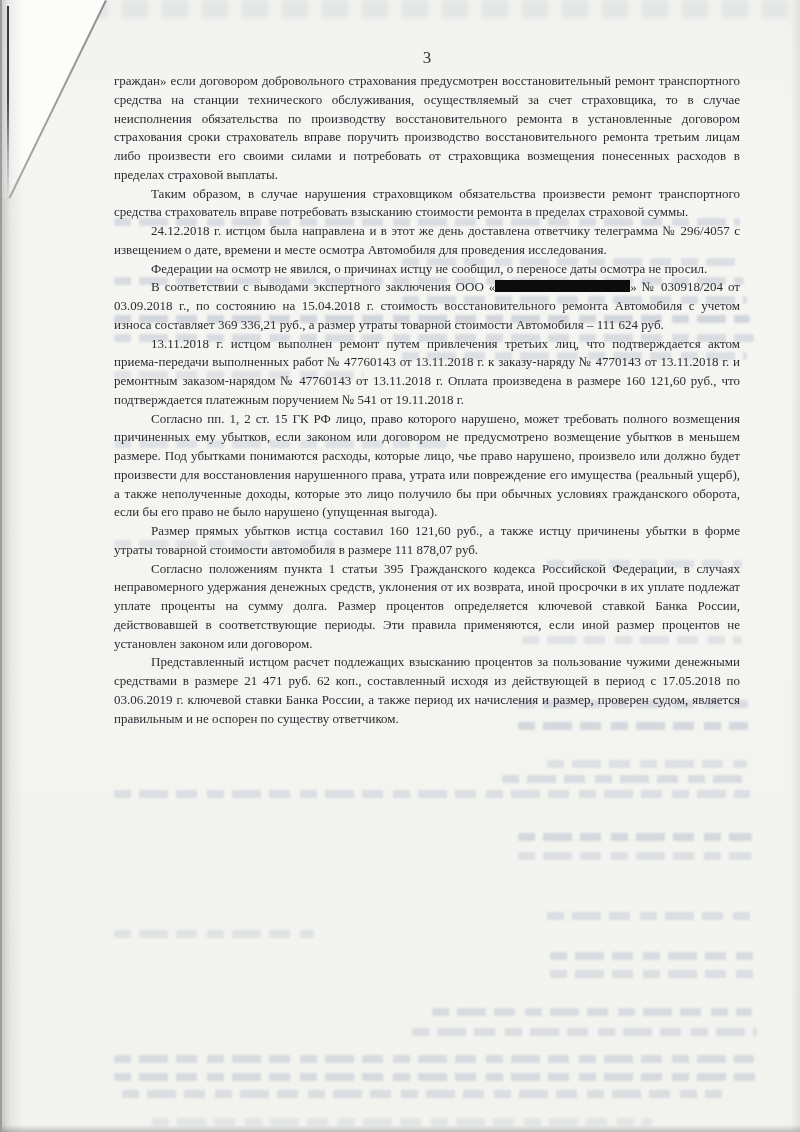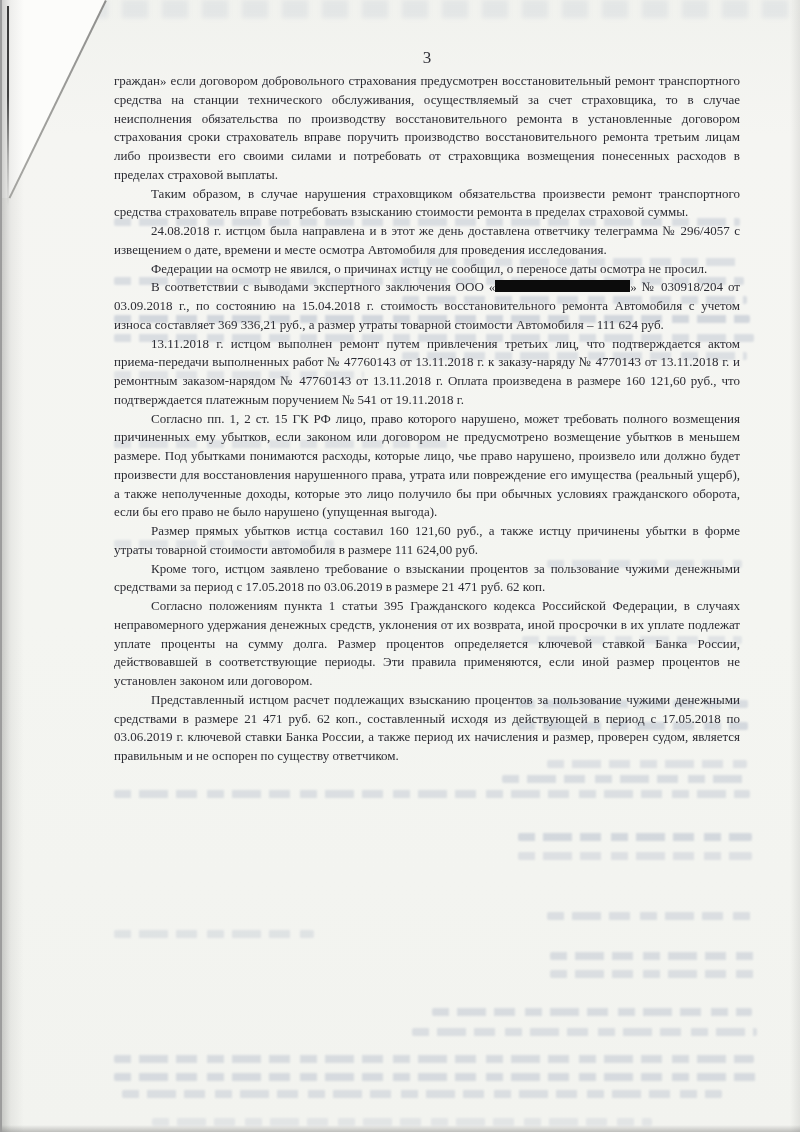--- a/index.html
+++ b/index.html
@@ -106,27 +106,26 @@
   <div class="top-noise"></div>
   <div class="fold-triangle"></div>
   <div class="fold-line"></div>
   <div class="fold-edge-dark"></div>
 
   <div class="page-number">3</div>
 
   <div class="textblock" id="textblock">
       <p class="noindent">граждан» если договором добровольного страхования предусмотрен восстановительный ремонт транспортного средства на станции технического обслуживания, осуществляемый за счет страховщика, то в случае неисполнения обязательства по производству восстановительного ремонта в установленные договором страхования сроки страхователь вправе поручить производство восстановительного ремонта третьим лицам либо произвести его своими силами и потребовать от страховщика возмещения понесенных расходов в пределах страховой выплаты.</p>
       <p>Таким образом, в случае нарушения страховщиком обязательства произвести ремонт транспортного средства страхователь вправе потребовать взысканию стоимости ремонта в пределах страховой суммы.</p>
-      <p>24.08.2018 г. истцом была направлена и в этот же день доставлена ответчику телеграмма № 296/4057 с извещением о дате, времени и месте осмотра Автомобиля для проведения исследования.</p>
+      <p>24.12.2018 г. истцом была направлена и в этот же день доставлена ответчику телеграмма № 296/4057 с извещением о дате, времени и месте осмотра Автомобиля для проведения исследования.</p>
       <p>Федерации на осмотр не явился, о причинах истцу не сообщил, о переносе даты осмотра не просил.</p>
       <p>В соответствии с выводами экспертного заключения ООО «<span class="redaction-bar"></span>» № 030918/204 от 03.09.2018 г., по состоянию на 15.04.2018 г. стоимость восстановительного ремонта Автомобиля с учетом износа составляет 369 336,21 руб., а размер утраты товарной стоимости Автомобиля – 111 624 руб.</p>
       <p>13.11.2018 г. истцом выполнен ремонт путем привлечения третьих лиц, что подтверждается актом приема-передачи выполненных работ № 47760143 от 13.11.2018 г. к заказу-наряду № 4770143 от 13.11.2018 г. и ремонтным заказом-нарядом № 47760143 от 13.11.2018 г. Оплата произведена в размере 160 121,60 руб., что подтверждается платежным поручением № 541 от 19.11.2018 г.</p>
       <p>Согласно пп. 1, 2 ст. 15 ГК РФ лицо, право которого нарушено, может требовать полного возмещения причиненных ему убытков, если законом или договором не предусмотрено возмещение убытков в меньшем размере. Под убытками понимаются расходы, которые лицо, чье право нарушено, произвело или должно будет произвести для восстановления нарушенного права, утрата или повреждение его имущества (реальный ущерб), а также неполученные доходы, которые это лицо получило бы при обычных условиях гражданского оборота, если бы его право не было нарушено (упущенная выгода).</p>
-      <p>Размер прямых убытков истца составил 160 121,60 руб., а также истцу причинены убытки в форме утраты товарной стоимости автомобиля в размере 111 624,00 руб.</p>
-      <p>Кроме того, истцом заявлено требование о взыскании процентов за пользование чужими денежными средствами за период с 17.05.2018 по 03.06.2019 в размере 21 471 руб. 62 коп.</p>
+      <p>Размер прямых убытков истца составил 160 121,60 руб., а также истцу причинены убытки в форме утраты товарной стоимости автомобиля в размере 111 878,07 руб.</p>
       <p>Согласно положениям пункта 1 статьи 395 Гражданского кодекса Российской Федерации, в случаях неправомерного удержания денежных средств, уклонения от их возврата, иной просрочки в их уплате подлежат уплате проценты на сумму долга. Размер процентов определяется ключевой ставкой Банка России, действовавшей в соответствующие периоды. Эти правила применяются, если иной размер процентов не установлен законом или договором.</p>
       <p>Представленный истцом расчет подлежащих взысканию процентов за пользование чужими денежными средствами в размере 21 471 руб. 62 коп., составленный исходя из действующей в период с 17.05.2018 по 03.06.2019 г. ключевой ставки Банка России, а также период их начисления и размер, проверен судом, является правильным и не оспорен по существу ответчиком.</p>
     </div>
 
   <div id="bleed-layer">
       <div class="bleed" style="top: 218px; left: 112px; width: 626px; opacity: 0.3;"></div>
       <div class="bleed" style="top: 258px; left: 400px; width: 340px; opacity: 0.28;"></div>
       <div class="bleed" style="top: 277px; left: 112px; width: 630px; opacity: 0.3;"></div>
       <div class="bleed" style="top: 296px; left: 400px; width: 345px; opacity: 0.32;"></div>
       <div class="bleed" style="top: 315px; left: 112px; width: 636px; opacity: 0.38;"></div>

